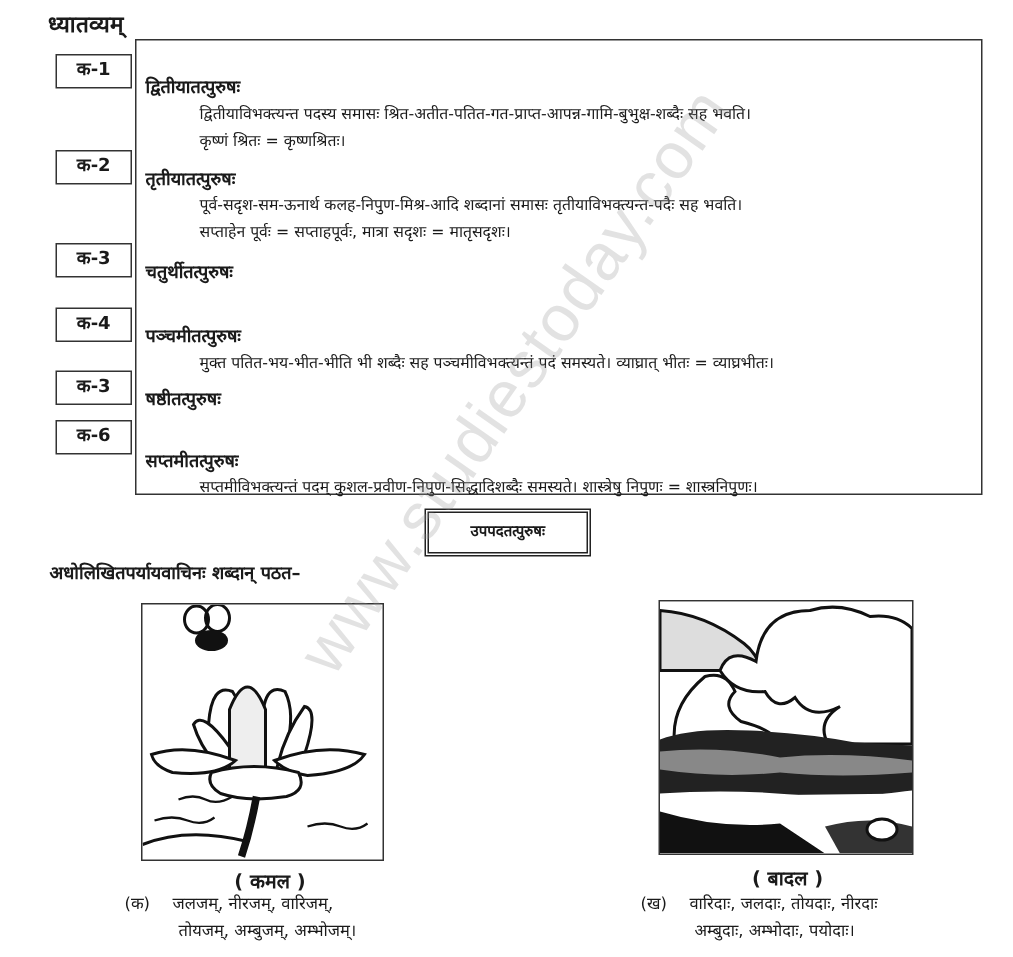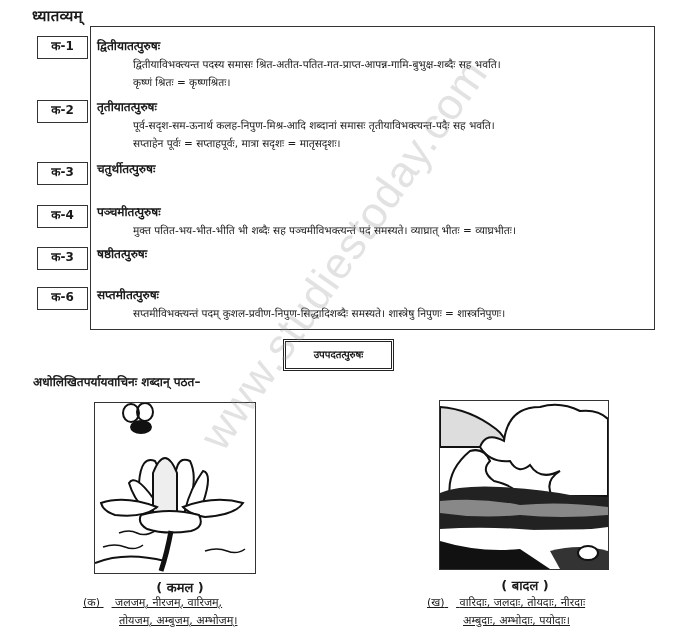--- a/index.html
+++ b/index.html
@@ -15,57 +15,57 @@
     position: absolute; left: 90px; top: 26px; width: 565px; height: 304px;
     border: 1.5px solid #333; border-left-width: 1.5px;
     box-sizing: border-box;
   }
   .label-box {
     position: absolute; left: 37px; width: 51px; height: 23px;
     border: 1.5px solid #333; box-sizing: border-box;
     font-size: 12px; font-weight: bold; text-align: center; line-height: 19px;
     background: #fff;
   }
-  .entry { position: absolute; left: 97px; width: 560px; }
+  .entry { position: absolute; left: 97px; width: 560px; margin-top: 12px; }
   .entry .title { font-size: 12px; font-weight: bold; height: 18px; line-height: 18px; }
   .entry .line { font-size: 10.5px; height: 18px; line-height: 18px; white-space: nowrap; padding-left: 36px; }
   .upapada {
     position: absolute; left: 285px; top: 341px; width: 107px; height: 28px;
     border: 1.5px solid #222; box-sizing: border-box;
     outline: 1px solid #222; outline-offset: 1px;
     font-size: 10px; font-weight: bold; text-align: center; line-height: 25px;
   }
   .instruction {
     position: absolute; left: 33px; top: 373px; font-size: 12px; font-weight: bold;
   }
   .pic {
     position: absolute; border: 1.5px solid #333; box-sizing: border-box; background: #fff; overflow: hidden;
   }
   .caption { position: absolute; font-size: 13px; font-weight: bold; text-align: center; }
   .words { position: absolute; font-size: 11px; line-height: 18px; }
-  .words .row { white-space: nowrap; text-decoration: underline; }
+  .words .row { white-space: nowrap; }
   .watermark {
     position: absolute; left: 190px; top: 430px; font-size: 44px; color: rgba(150,150,150,0.28);
     transform: rotate(-55deg); transform-origin: left top; white-space: nowrap;
     font-family: "Liberation Sans", sans-serif; letter-spacing: 1px; pointer-events: none;
   }
 </style>
 </head>
 <body>
 
 <div class="heading">ध्यातव्यम्</div>
 
 <div class="main-box"></div>
 
 <div class="label-box" style="top:36px">क-1</div>
 <div class="label-box" style="top:100px">क-2</div>
 <div class="label-box" style="top:162px">क-3</div>
 <div class="label-box" style="top:205px">क-4</div>
 <div class="label-box" style="top:247px">क-3</div>
-<div class="label-box" style="top:287px">क-6</div>
+<div class="label-box" style="top:280px">क-6</div>
 
 <div class="entry" style="top:37px">
   <div class="title">द्वितीयातत्पुरुषः</div>
   <div class="line">द्वितीयाविभक्त्यन्त पदस्य समासः श्रित-अतीत-पतित-गत-प्राप्त-आपन्न-गामि-बुभुक्ष-शब्दैः सह भवति।</div>
   <div class="line">कृष्णं श्रितः = कृष्णश्रितः।</div>
 </div>
 <div class="entry" style="top:98px">
   <div class="title">तृतीयातत्पुरुषः</div>
   <div class="line">पूर्व-सदृश-सम-ऊनार्थ कलह-निपुण-मिश्र-आदि शब्दानां समासः तृतीयाविभक्त्यन्त-पदैः सह भवति।</div>
   <div class="line">सप्ताहेन पूर्वः = सप्ताहपूर्वः, मात्रा सदृशः = मातृसदृशः।</div>

